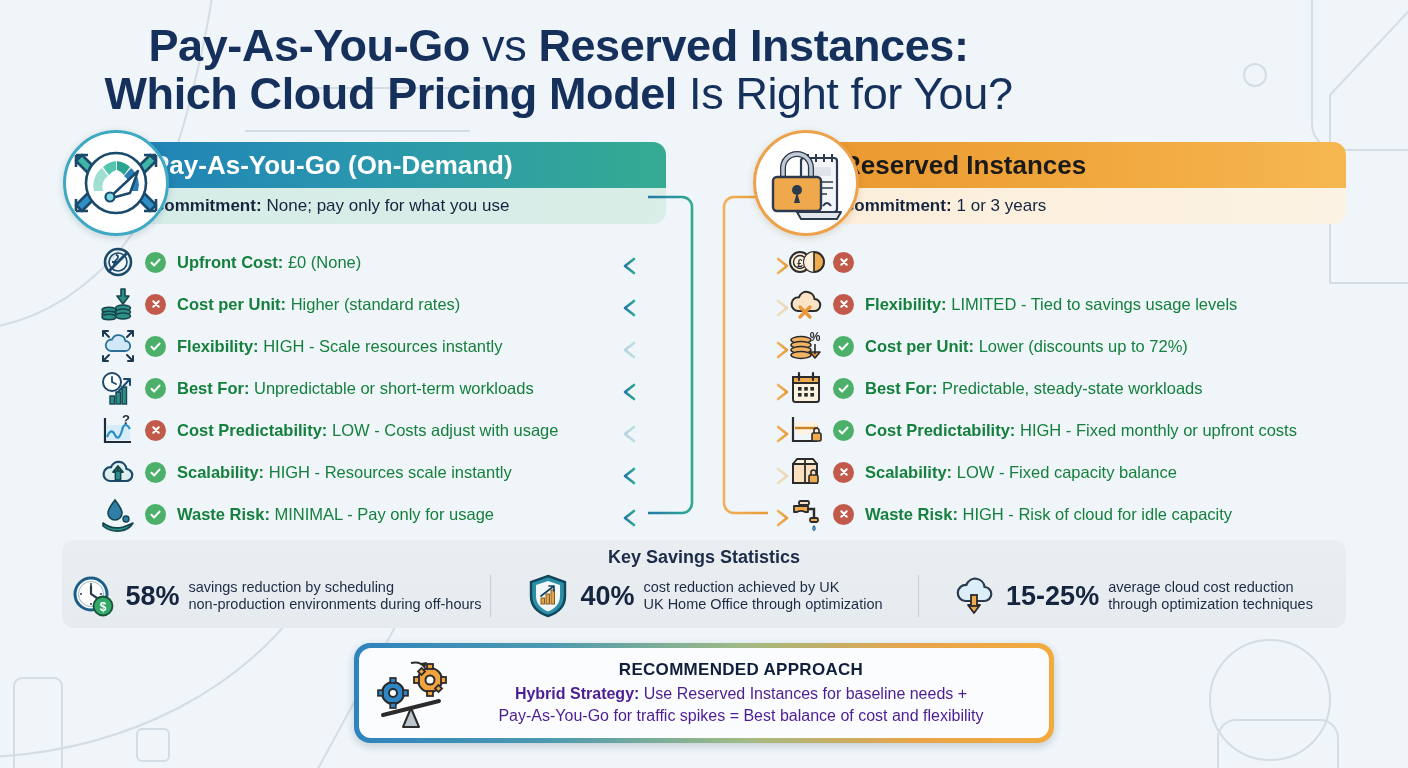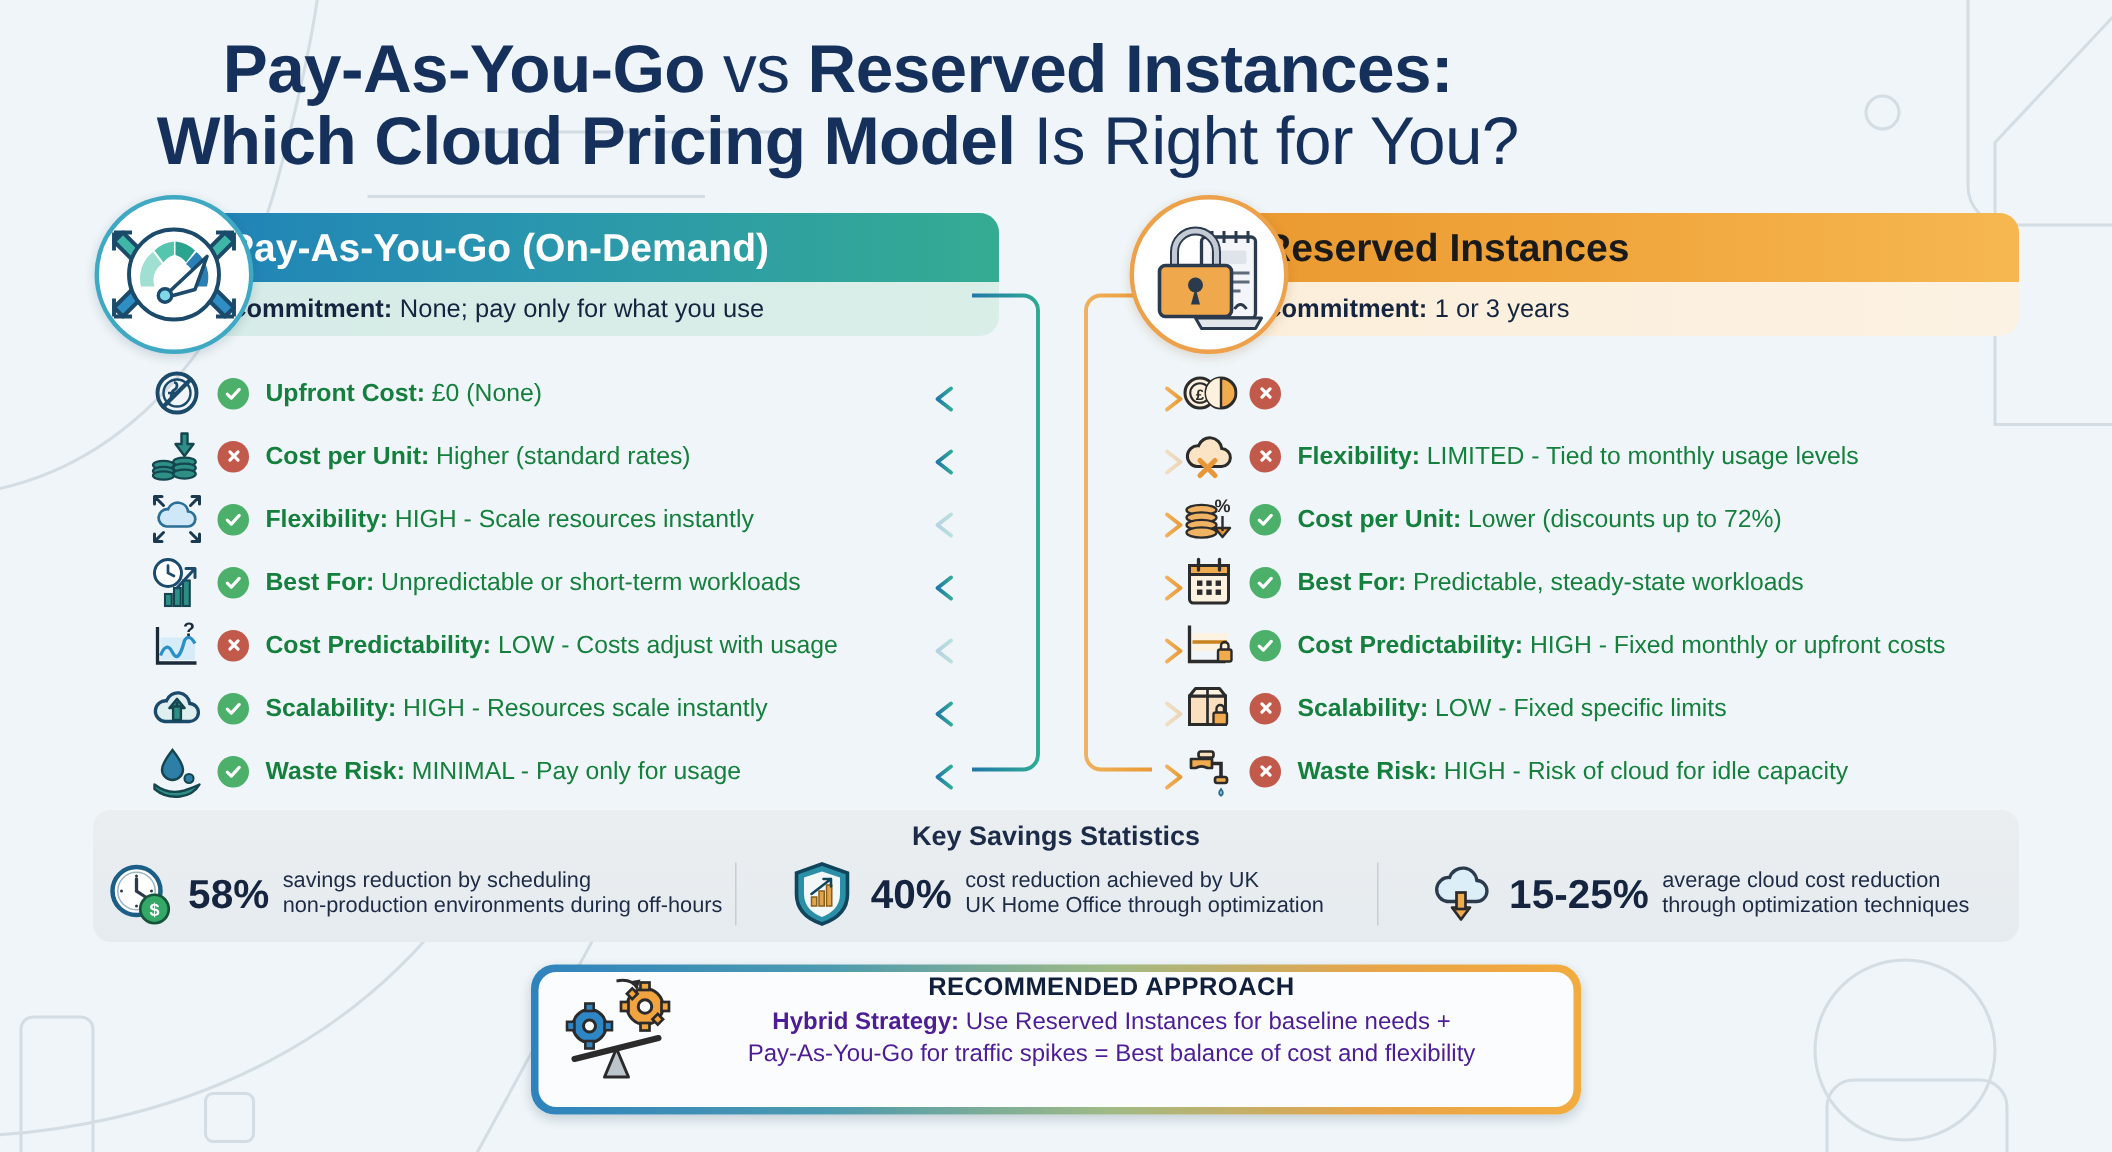--- a/index.html
+++ b/index.html
@@ -100,21 +100,21 @@
 
   
   .reco {
     position: absolute; left: 354px; top: 643px; width: 700px; height: 100px;
     border-radius: 16px; padding: 5px;
     background: linear-gradient(90deg,#2f83bd 0%, #4c9ab0 28%, #9fba86 55%, #e8a44a 80%, #f2ab3d 100%);
     box-shadow: 0 3px 8px rgba(20,50,80,.20);
   }
   .reco-inner {
     width: 100%; height: 100%; background: #fbfcfd; border-radius: 12px;
-    display: flex; align-items: flex-start; padding: 0 18px 0 14px;
+    display: flex; align-items: center; padding: 0 18px 0 14px;
   }
   .reco .gicon { width: 78px; height: 72px; flex: 0 0 78px; }
   .reco-text { flex: 1; text-align: center; }
   .reco-title { font-size: 17px; font-weight: 700; color: #10203c; letter-spacing: .3px; }
   .reco-body { font-size: 16px; color: #4c1d95; line-height: 1.32; margin-top: 3px; }
   .reco-body b { font-weight: 700; }
 </style>
 </head>
 <body>
 
@@ -455,21 +455,21 @@
         <svg width="36" height="36" viewBox="0 0 36 36">
             <path d="M10 25 h16 a6 6 0 0 0 .5 -12 a8 8 0 0 0 -15.5 -1.8 a5.4 5.4 0 0 0 -1 13.8 z" fill="#fbe3c6" stroke="#2b2b2b" stroke-width="2"></path>
             <path d="M12 21 L22 31 M22 21 L12 31" stroke="#e8963a" stroke-width="3.4" stroke-linecap="round"></path>
           </svg>
       </span>
       <span class="badge no">
           <svg width="12" height="12" viewBox="0 0 12 12">
             <path d="M3.3 3.3 L8.7 8.7 M8.7 3.3 L3.3 8.7" stroke="#fff" stroke-width="2.1" stroke-linecap="round"></path>
           </svg>
         </span>
-      <span class="ftext"><b>Flexibility:</b> <span>LIMITED - Tied to monthly usage levels</span></span>
+      <span class="ftext"><b>Flexibility:</b> <span>LIMITED - Tied to savings usage levels</span></span>
     </div>
 
     <div class="frow">
       <span class="ficon">
         <svg width="36" height="36" viewBox="0 0 36 36">
             <g fill="#f0b263" stroke="#2b2b2b" stroke-width="1.5">
               <ellipse cx="13" cy="12" rx="10" ry="3.4"></ellipse>
               <ellipse cx="13" cy="17" rx="10" ry="3.4"></ellipse>
               <ellipse cx="13" cy="22" rx="10" ry="3.4"></ellipse>
               <ellipse cx="13" cy="27" rx="10" ry="3.4"></ellipse>
@@ -537,21 +537,21 @@
             <line x1="17" y1="5" x2="17" y2="29" stroke="#2b2b2b" stroke-width="1.8"></line>
             <rect x="21" y="21" width="9" height="8" rx="1.4" fill="#f0ab4e" stroke="#2b2b2b" stroke-width="1.6"></rect>
             <path d="M23 21 v-2.5 a2.5 2.5 0 0 1 5 0 V21" fill="none" stroke="#2b2b2b" stroke-width="1.6"></path>
           </svg>
       </span>
       <span class="badge no">
           <svg width="12" height="12" viewBox="0 0 12 12">
             <path d="M3.3 3.3 L8.7 8.7 M8.7 3.3 L3.3 8.7" stroke="#fff" stroke-width="2.1" stroke-linecap="round"></path>
           </svg>
         </span>
-      <span class="ftext"><b>Scalability:</b> <span>LOW - Fixed specific limits</span></span>
+      <span class="ftext"><b>Scalability:</b> <span>LOW - Fixed capacity balance</span></span>
     </div>
 
     <div class="frow">
       <span class="ficon">
         <svg width="36" height="36" viewBox="0 0 36 36">
             <path d="M6 10 h14 v6 h-3 a8 8 0 0 0 -8 0 H6 z" fill="#f0ab4e" stroke="#2b2b2b" stroke-width="1.8" stroke-linejoin="round"></path>
             <rect x="11" y="5" width="10" height="4" rx="1.5" fill="#fbe0c0" stroke="#2b2b2b" stroke-width="1.8"></rect>
             <path d="M20 13 h6 v10" fill="none" stroke="#2b2b2b" stroke-width="2.4"></path>
             <rect x="22" y="22" width="8" height="4" rx="1.5" fill="#f0ab4e" stroke="#2b2b2b" stroke-width="1.8"></rect>
             <path d="M26 30 q2.5 3 0 4.4 q-2.5 -1.4 0 -4.4 z" fill="#8fc8e8" stroke="#2b6f96" stroke-width="1.2"></path>

